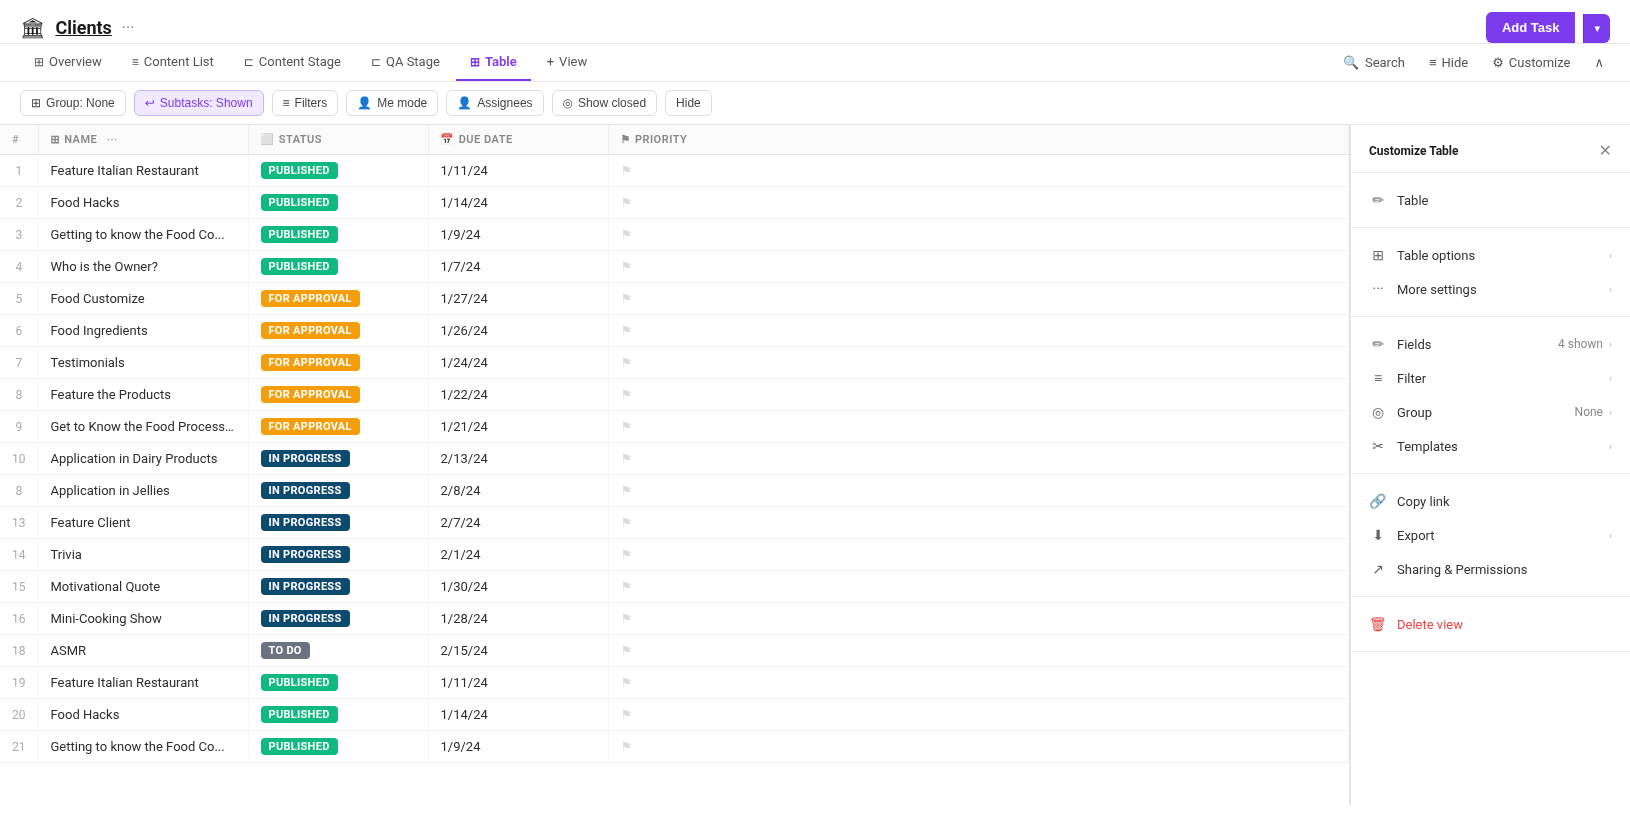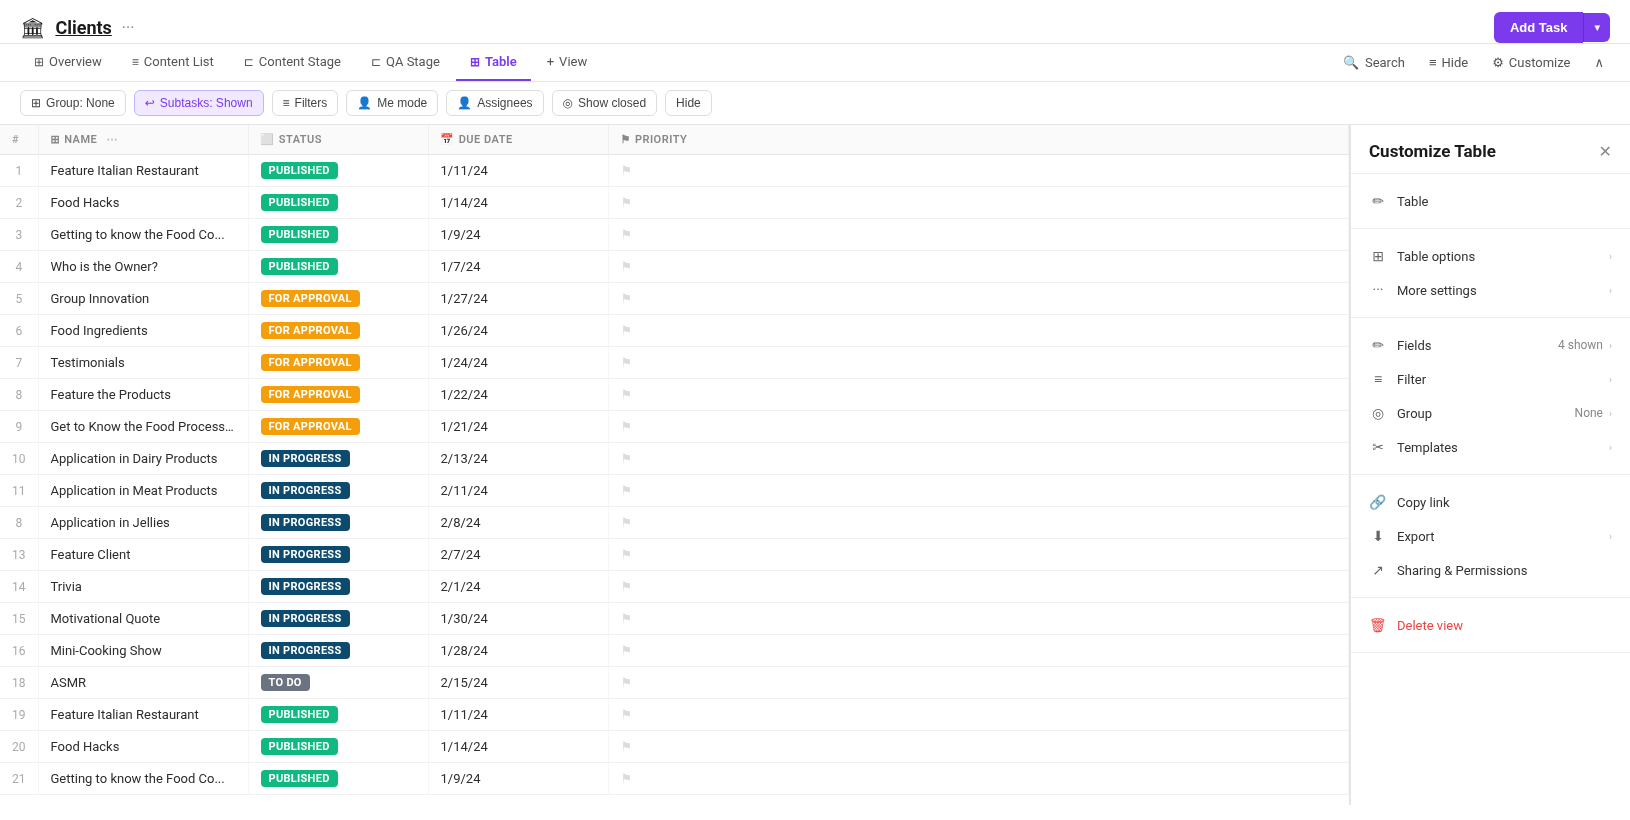--- a/index.html
+++ b/index.html
@@ -3,21 +3,21 @@
   <meta charset="utf-8">
   <style>
     * { box-sizing: border-box; margin: 0; padding: 0; }
     body { font-family: -apple-system, BlinkMacSystemFont, 'Segoe UI', Roboto, sans-serif; background: #fff; color: #1a1a1a; font-size: 13px; overflow: hidden; height: 820px; }
 
     
     .header { display: flex; align-items: center; justify-content: space-between; padding: 12px 20px 0 20px; border-bottom: 1px solid #e5e5e5; }
     .header-left { display: flex; align-items: center; gap: 10px; }
     .header-title { font-size: 18px; font-weight: 700; color: #1a1a1a; text-decoration: underline; }
     .header-dots { color: #888; font-size: 16px; cursor: pointer; }
-    .header-right { display: flex; align-items: center; }
+    .header-right { display: flex; align-items: flex-end; gap: 8px; }
     .add-task-btn { background: #7c3aed; color: #fff; border: none; padding: 8px 16px; border-radius: 6px 0 0 6px; font-size: 13px; font-weight: 600; cursor: pointer; }
     .add-task-dropdown { background: #7c3aed; color: #fff; border: none; border-left: 1px solid #6d28d9; padding: 8px 10px; border-radius: 0 6px 6px 0; cursor: pointer; font-size: 11px; }
 
     
     .nav-tabs { display: flex; align-items: center; gap: 2px; padding: 0 20px; border-bottom: 1px solid #e5e5e5; margin-top: 0; }
     .nav-tab { display: flex; align-items: center; gap: 5px; padding: 10px 14px; cursor: pointer; color: #555; font-size: 13px; border-bottom: 2px solid transparent; white-space: nowrap; }
     .nav-tab.active { color: #7c3aed; border-bottom: 2px solid #7c3aed; font-weight: 600; }
     .nav-tab-icon { font-size: 12px; }
     .nav-right { margin-left: auto; display: flex; align-items: center; gap: 12px; }
     .nav-action { display: flex; align-items: center; gap: 5px; cursor: pointer; color: #555; font-size: 13px; padding: 8px 6px; }
@@ -47,21 +47,21 @@
     .status-to-do { background: #6b7280; color: #fff; text-align: center; }
     .col-num { width: 30px; }
     .col-name { width: 210px; }
     .col-status { width: 180px; }
     .col-due { width: 180px; }
     .col-priority { width: auto; }
 
     
     .right-panel { width: 280px; min-width: 280px; background: #fff; border-left: 1px solid #e5e5e5; overflow-y: auto; }
     .panel-header { display: flex; align-items: center; justify-content: space-between; padding: 16px 18px 12px 18px; border-bottom: 1px solid #eee; }
-    .panel-title { font-size: 17px; font-weight: 700; color: #1a1a1a; }
+    .panel-title { font-size: 12px; font-weight: 700; color: #1a1a1a; }
     .panel-close { cursor: pointer; color: #888; font-size: 16px; }
     .panel-section { padding: 10px 0; border-bottom: 1px solid #eee; }
     .panel-item { display: flex; align-items: center; justify-content: space-between; padding: 9px 18px; cursor: pointer; }
     .panel-item-left { display: flex; align-items: center; gap: 10px; color: #333; font-size: 13px; }
     .panel-item-icon { font-size: 14px; color: #666; width: 18px; text-align: center; }
     .panel-item-right { display: flex; align-items: center; gap: 6px; color: #888; font-size: 12px; }
     .panel-item-chevron { font-size: 10px; color: #bbb; }
     .panel-item.danger .panel-item-left { color: #ef4444; }
     .panel-item.danger .panel-item-icon { color: #ef4444; }
 
@@ -210,21 +210,21 @@
             </tr>
             <tr>
               <td>4</td>
               <td class="name-cell">Who is the Owner?</td>
               <td><span class="status-badge status-published">PUBLISHED</span></td>
               <td>1/7/24</td>
               <td><span style="color:#ddd;">⚑</span></td>
             </tr>
             <tr>
               <td>5</td>
-              <td class="name-cell">Group Innovation</td>
+              <td class="name-cell">Food Customize</td>
               <td><span class="status-badge status-for-approval">FOR APPROVAL</span></td>
               <td>1/27/24</td>
               <td><span style="color:#ddd;">⚑</span></td>
             </tr>
             <tr>
               <td>6</td>
               <td class="name-cell">Food Ingredients</td>
               <td><span class="status-badge status-for-approval">FOR APPROVAL</span></td>
               <td>1/26/24</td>
               <td><span style="color:#ddd;">⚑</span></td>
@@ -251,27 +251,20 @@
               <td><span style="color:#ddd;">⚑</span></td>
             </tr>
             <tr>
               <td>10</td>
               <td class="name-cell">Application in Dairy Products</td>
               <td><span class="status-badge status-in-progress">IN PROGRESS</span></td>
               <td>2/13/24</td>
               <td><span style="color:#ddd;">⚑</span></td>
             </tr>
             <tr>
-              <td>11</td>
-              <td class="name-cell">Application in Meat Products</td>
-              <td><span class="status-badge status-in-progress">IN PROGRESS</span></td>
-              <td>2/11/24</td>
-              <td><span style="color:#ddd;">⚑</span></td>
-            </tr>
-            <tr>
               <td>8</td>
               <td class="name-cell">Application in Jellies</td>
               <td><span class="status-badge status-in-progress">IN PROGRESS</span></td>
               <td>2/8/24</td>
               <td><span style="color:#ddd;">⚑</span></td>
             </tr>
             <tr>
               <td>13</td>
               <td class="name-cell">Feature Client</td>
               <td><span class="status-badge status-in-progress">IN PROGRESS</span></td>

